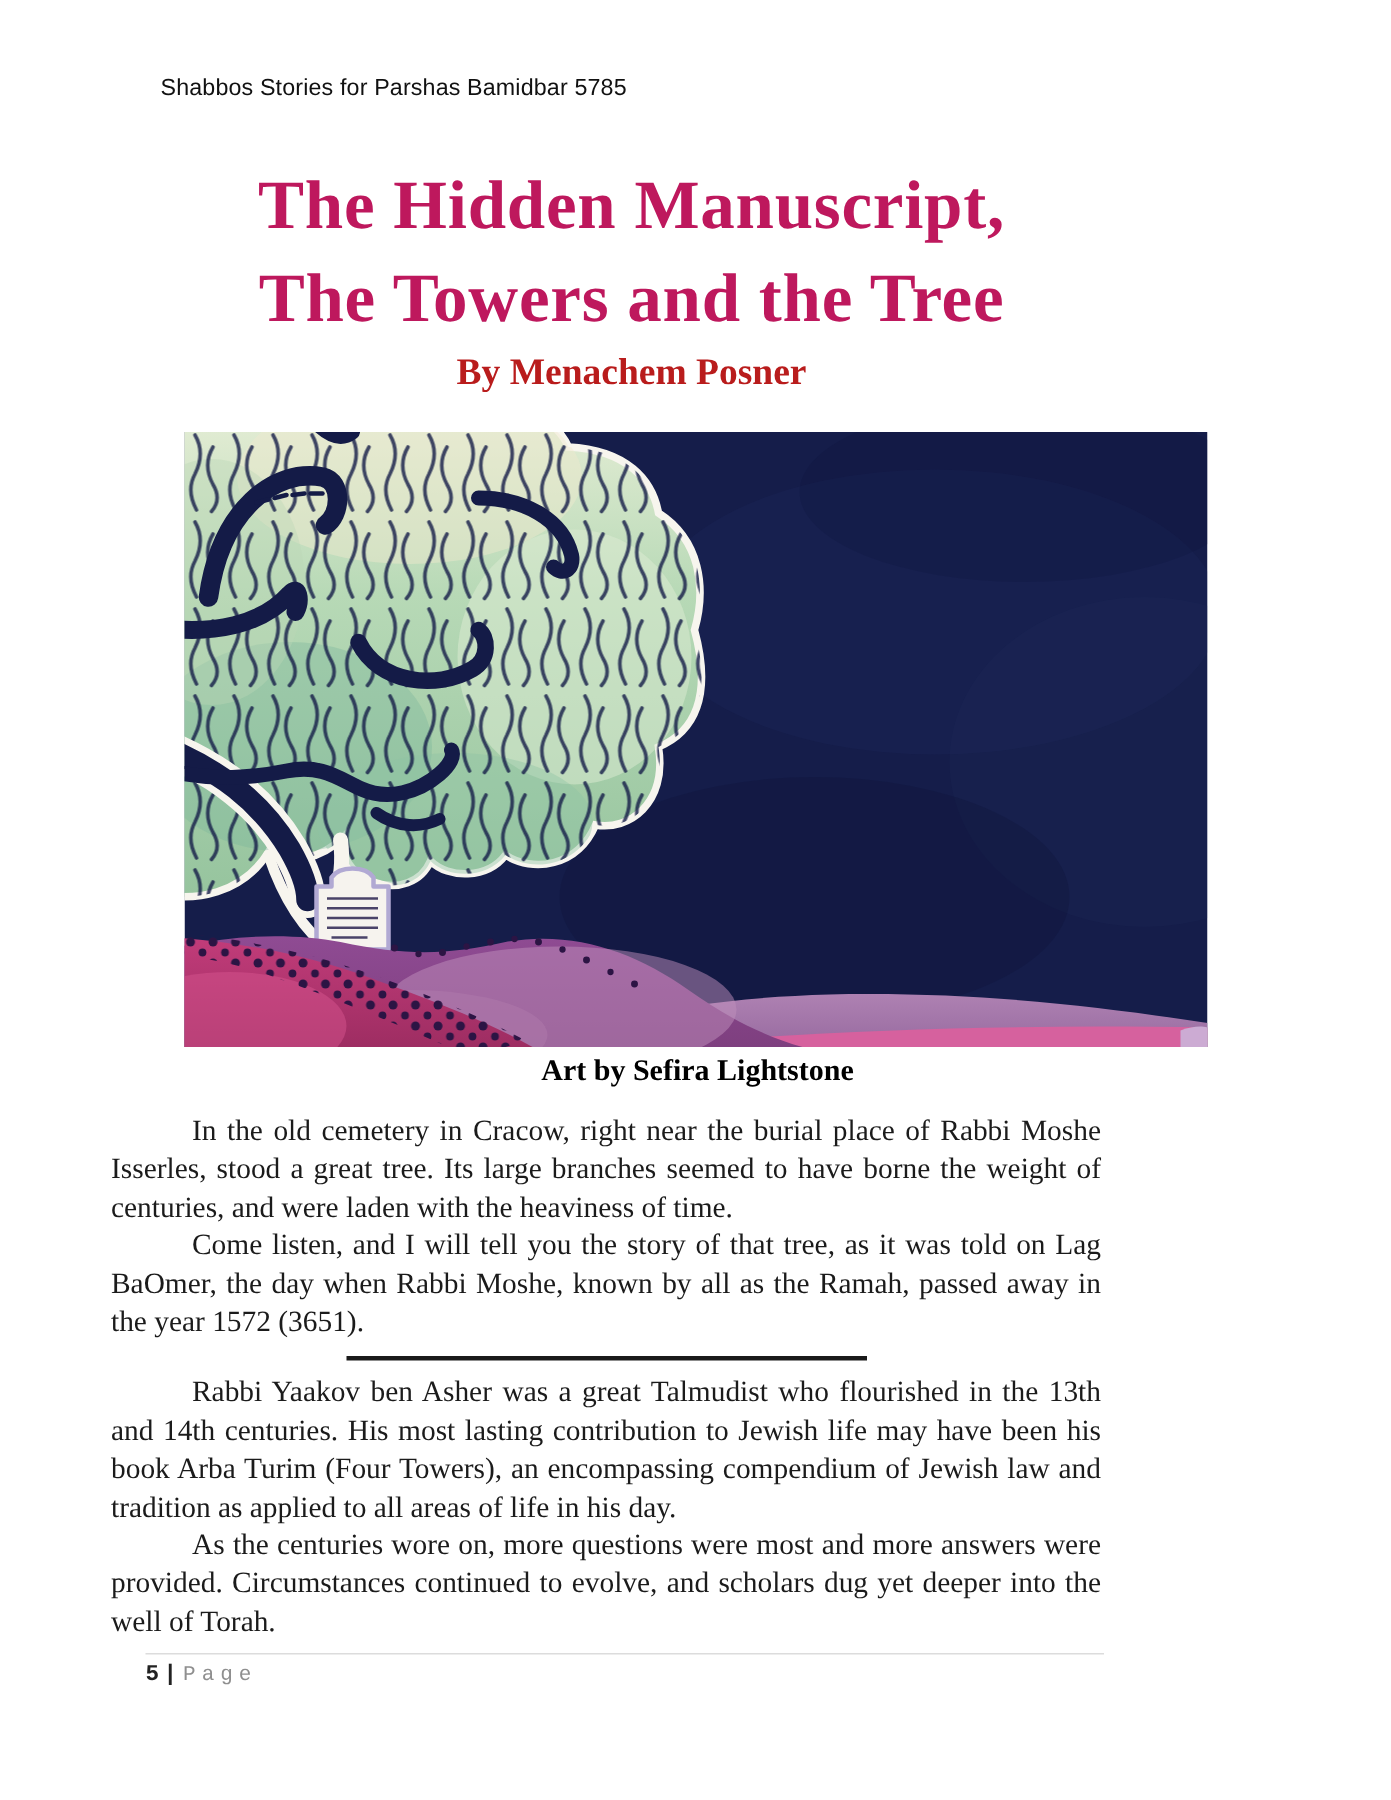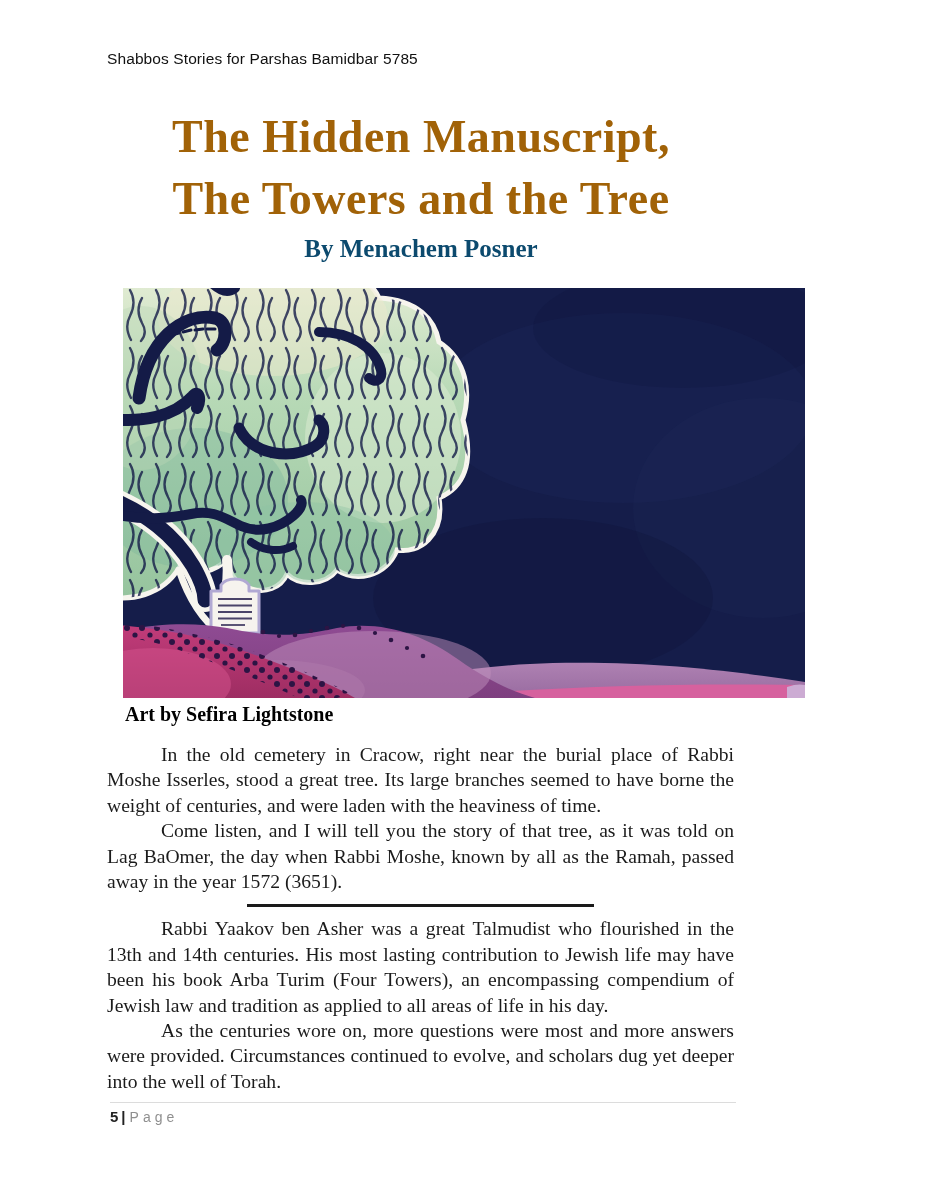--- a/index.html
+++ b/index.html
@@ -13,48 +13,48 @@
   }
   .doc-header{
     position:absolute;top:50px;left:107px;
     font-family:"Liberation Sans", sans-serif;
     font-size:15.5px;color:#111;
     letter-spacing:0.1px;
   }
   .title-block{padding-top:106px;text-align:center;}
   .title-line{
     font-size:46px;font-weight:bold;line-height:62px;
-    color:#a16207;letter-spacing:0.5px;
+    color:#be185d;letter-spacing:0.5px;
   }
   .byline{
-    font-size:25px;font-weight:bold;color:#0c4a6e;
+    font-size:25px;font-weight:bold;color:#b91c1c;
     margin-top:4px;line-height:30px;
   }
   .figure-wrap{margin:24px 0 0 123px;width:682px;}
   .figure-wrap svg{display:block;}
   .figure-caption{
     margin:5px 0 0 2px;
-    font-size:20px;font-weight:bold;color:#000;
+    font-size:20px;font-weight:bold;color:#000;text-align:center;
   }
   .body-text{
-    margin:16px 108px 0 107px;
+    margin:16px 108px 0 74px;
     font-size:19.6px;line-height:25.4px;
     text-align:justify;
   }
   .body-text p{margin:0;text-indent:54px;}
   .section-divider{
     width:347px;height:0;
     border:none;border-top:3.5px solid #1a1a1a;
     margin:10px auto 9px auto;
   }
   .doc-footer{
-    position:absolute;left:110px;right:106px;top:1102px;
+    position:absolute;left:97px;right:106px;top:1102px;
     border-top:1px solid #dcdcdc;
     padding-top:5px;
-    font-family:Liberation Sans, sans-serif;
+    font-family:Liberation Mono, monospace;
     font-size:15px;
   }
   .footer-num{font-weight:bold;color:#222;}
   .footer-sep{font-weight:bold;color:#222;margin:0 4px 0 3px;}
   .footer-label{color:#8f8f8f;letter-spacing:4px;font-size:14px;}
 </style>
 </head>
 <body>
 
 <div class="page">

